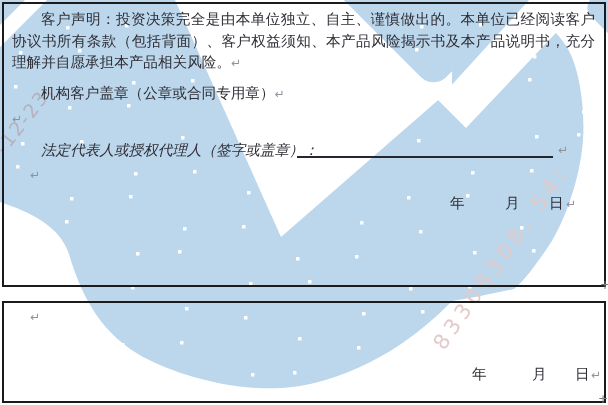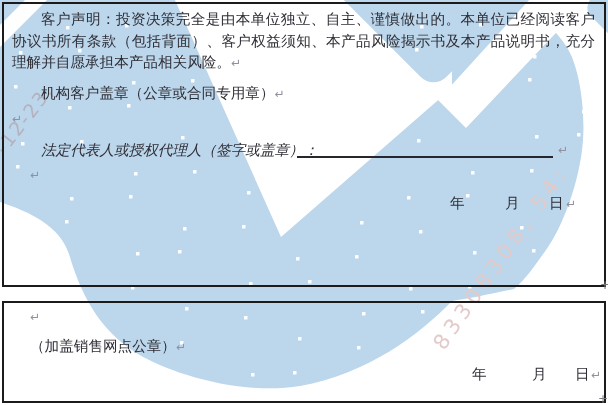--- a/index.html
+++ b/index.html
@@ -206,21 +206,20 @@
   <span class="date-char" style="left:505px;top:195px;">月</span>
   <span class="date-char" style="left:549px;top:195px;">日</span>
   <span class="pilcrow abs" style="left:566px;top:197px;">↵</span>
 
   <span class="plus" style="left:600px;top:280px;">+</span>
 
   <div id="box-outlet" class="frame"></div>
 
   <span class="pilcrow abs" style="left:30px;top:310px;">↵</span>
 
-  <div class="txt" style="left:30px;top:336px;"><span>（加盖销售网点公章）</span><span class="pilcrow">↵</span></div>
 
   <span class="date-char" style="left:472px;top:366px;">年</span>
   <span class="date-char" style="left:532px;top:366px;">月</span>
   <span class="date-char" style="left:575px;top:366px;">日</span>
   <span class="pilcrow abs" style="left:591px;top:368px;">↵</span>
 
   <span class="plus" style="left:598px;top:394px;">+</span>
 
 </div>
 

